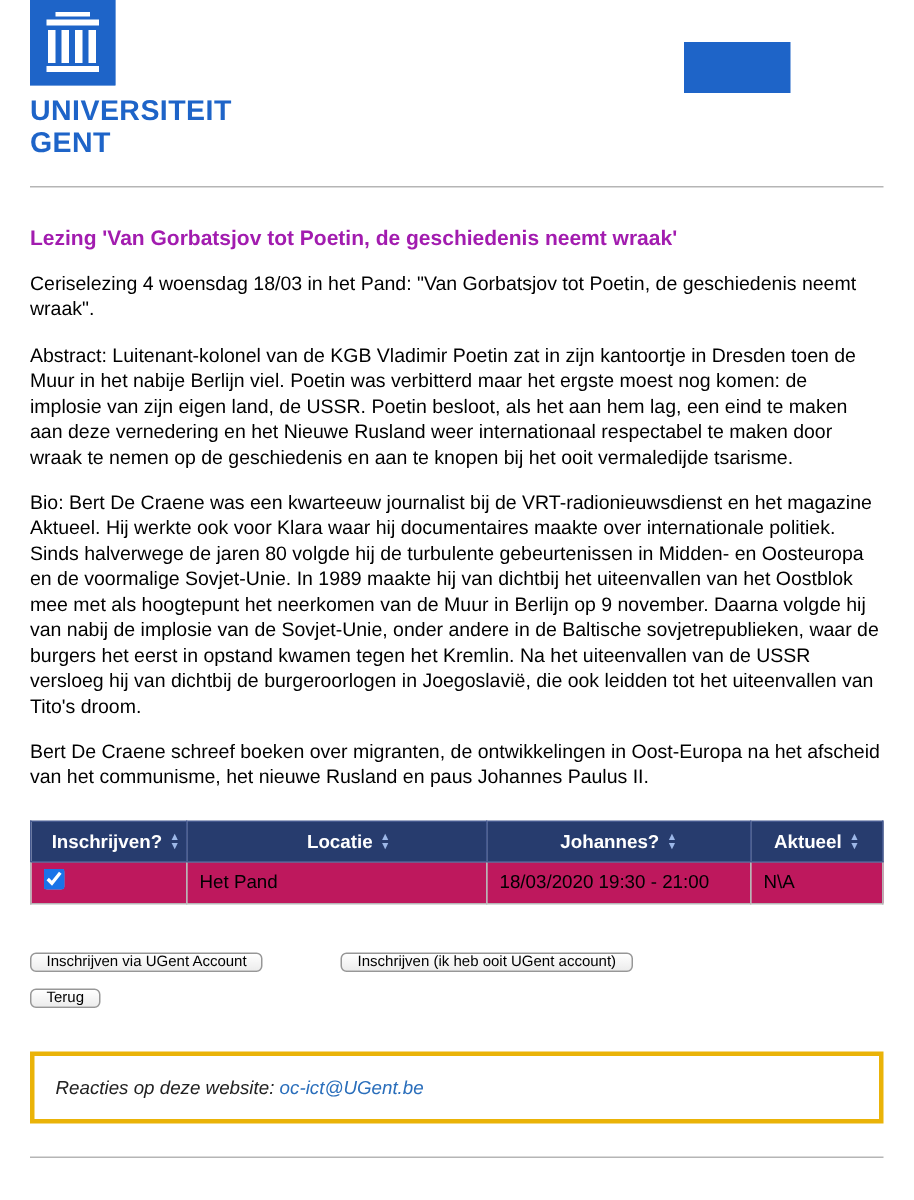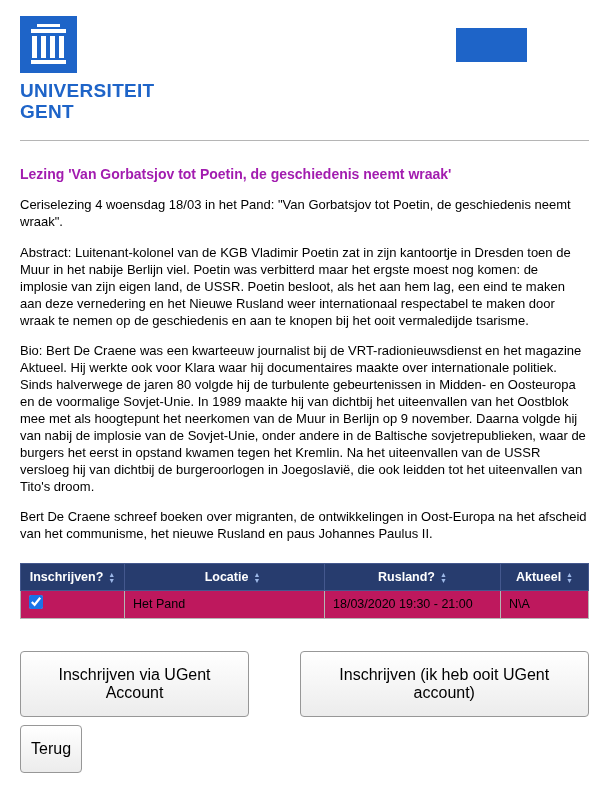--- a/index.html
+++ b/index.html
@@ -9,47 +9,47 @@
   }
   *{box-sizing:border-box;}
   html,body{margin:0;padding:0;}
   body{
     width:609px;min-height:800px;background:#ffffff;color:#000;
     font-family:"Liberation Sans",sans-serif;font-size:13px;line-height:1.3;
   }
   .page{width:609px;padding:0 20px 8px;}
 
   
-  header{position:relative;padding-top:16px;padding-bottom:18px;border-bottom:1px solid #b5b5b5;}
+  header{position:relative;padding-top:0;padding-bottom:18px;border-bottom:1px solid #b5b5b5;}
   .logo{width:57px;height:57px;background:var(--brand);display:block;cursor:pointer;}
   .uni-name{color:var(--brand);font-weight:bold;font-size:19px;line-height:21px;margin-top:7px;letter-spacing:.3px;}
   .banner{position:absolute;top:28px;right:62px;width:71px;height:34px;background:var(--brand);}
 
   
   h1{font-size:14px;font-weight:bold;color:#a21caf;margin:24px 0 0;}
   p{margin:14px 0 0;}
 
   
   table{width:100%;border-collapse:collapse;margin-top:20px;border:1px solid #999;}
   th{
     background:var(--table-header);color:#fff;font-size:12.5px;font-weight:bold;
     padding:5px 4px;text-align:center;border:1px solid #44588e;cursor:pointer;white-space:nowrap;
   }
   td{border:1px solid #b5b5b5;padding:4px 8px;font-size:12.5px;height:26px;background:#be185d;}
-  .col-inschrijven{width:104px;} .col-locatie{width:200px;padding-left:20px;} .col-wanneer{width:176px;} .col-plaatsen{width:88px;}
+  .col-inschrijven{width:104px;text-align:right;} .col-locatie{width:200px;padding-left:20px;} .col-wanneer{width:176px;} .col-plaatsen{width:88px;}
   .sort{display:inline-flex;flex-direction:column;margin-left:5px;vertical-align:middle;line-height:0;}
   .sort span{font-size:7px;line-height:6px;color:#9db8e8;}
   input[type=checkbox]{accent-color:#1a73e8;width:14px;height:14px;margin:0;}
 
   
   .btn-row{display:flex;margin-top:32px;}
   .btn-row .gap{width:52px;}
   button{
-    font-family:"Liberation Sans",sans-serif;font-size:16px;color:#000;
-    padding:14px 10px;background:linear-gradient(#ffffff,#ececec);
+    font-family:"Liberation Sans",sans-serif;font-size:10px;color:#000;
+    padding:0 10px;background:linear-gradient(#ffffff,#ececec);
     border:1px solid #979797;border-radius:4px;cursor:pointer;
   }
   .back-row{margin-top:8px;}
 
   
   .feedback{
     margin-top:28px;border:3px solid #eab308;padding:13px 14px;
     font-size:12.5px;font-style:italic;color:#222;
   }
   .feedback a{color:var(--link);text-decoration:none;font-style:italic;}
@@ -98,21 +98,21 @@
               <span>▼</span>
             </span>
         </th>
         <th class="col-locatie">
           <span>Locatie</span><span class="sort">
               <span>▲</span>
               <span>▼</span>
             </span>
         </th>
         <th class="col-wanneer">
-          <span>Rusland?</span><span class="sort">
+          <span>Johannes?</span><span class="sort">
               <span>▲</span>
               <span>▼</span>
             </span>
         </th>
         <th class="col-plaatsen">
           <span>Aktueel</span><span class="sort">
               <span>▲</span>
               <span>▼</span>
             </span>
         </th>

